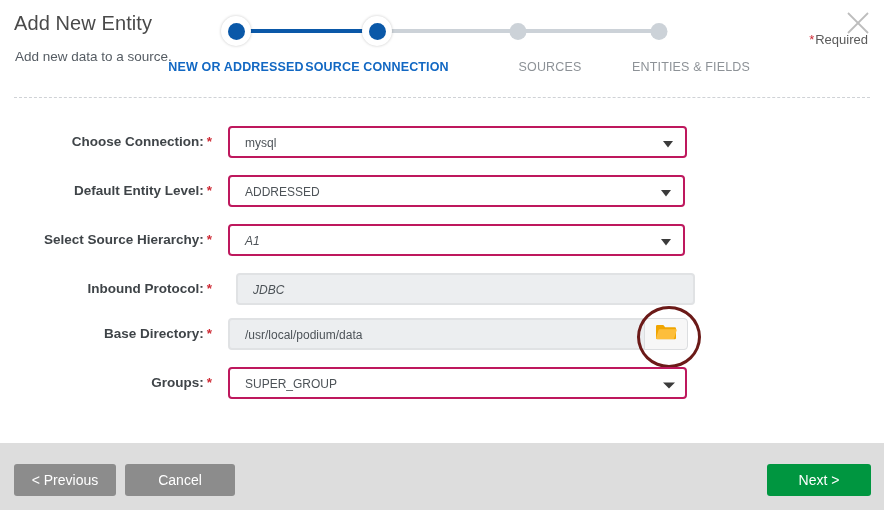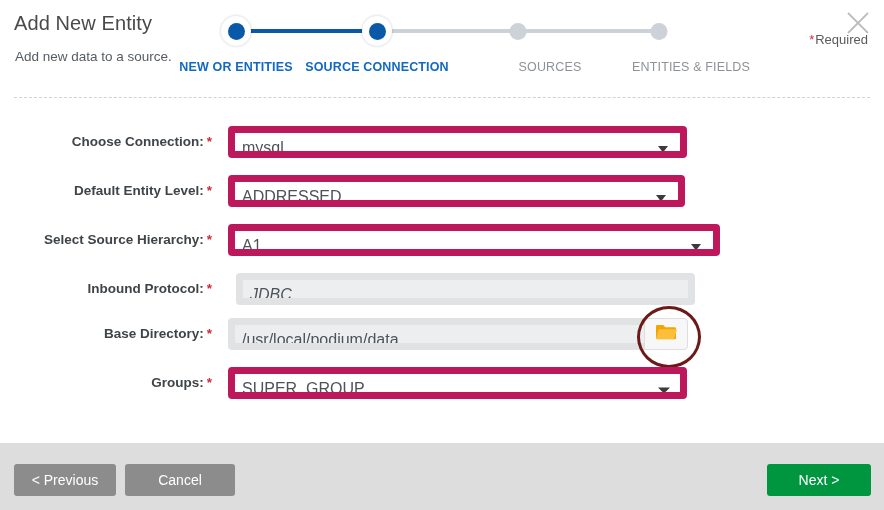--- a/index.html
+++ b/index.html
@@ -169,27 +169,27 @@
     left: 0;
     width: 212px;
     height: 32px;
   }
 
   .ctl {
     position: absolute;
     top: 0;
     height: 32px;
     box-sizing: border-box;
-    border: 7px solid #be185d;
+    border: 2px solid #be185d;
     border-radius: 4px;
     background: #ffffff;
-    font-size: 16px;
+    font-size: 12px;
     color: #4d5358;
     line-height: 30px;
-    padding: 0 30px 0 7px;
+    padding: 0 30px 0 15px;
     white-space: nowrap;
     overflow: hidden;
   }
   .ctl.readonly {
     background: #eceef0;
     border-color: #e0e2e4;
     color: #4d5358;
   }
   .caret {
     position: absolute;
@@ -270,21 +270,21 @@
 
   <div class="stepper">
     <div class="track done" style="left:56px;  width:141px;"></div>
     <div class="track todo" style="left:197px; width:141px;"></div>
     <div class="track todo" style="left:338px; width:141px;"></div>
 
     <div class="node" style="left:-3px; width:118px;">
       <div class="dot-wrap">
           <div class="dot-active"></div>
         </div>
-      <div class="step-label active">NEW OR ENTITIES</div>
+      <div class="step-label active">NEW OR ADDRESSED</div>
     </div>
 
     <div class="node" style="left:138px; width:118px;">
       <div class="dot-wrap">
           <div class="dot-active"></div>
         </div>
       <div class="step-label active">SOURCE CONNECTION</div>
     </div>
 
     <div class="node" style="left:279px; width:118px;">
@@ -337,21 +337,21 @@
         </span>
       </div>
     </div>
 
     <div class="row" style="left:0; top:118px; width:884px;">
       <div class="label-col">
         <div class="lbl">
           <span>Select Source Hierarchy:</span><span class="star">*</span>
         </div>
       </div>
-      <div class="ctl" style="left:228px; width:492px;">
+      <div class="ctl" style="left:228px; width:457px;font-style:italic;">
         <span>A1</span>
         <span class="caret">
           <svg width="10" height="7" viewBox="0 0 10 7">
               <polygon points="0,0 10,0 5,6.5" fill="#3b3b3b"></polygon>
             </svg>
         </span>
       </div>
     </div>
 
     <div class="row" style="left:0; top:167px; width:884px;">

